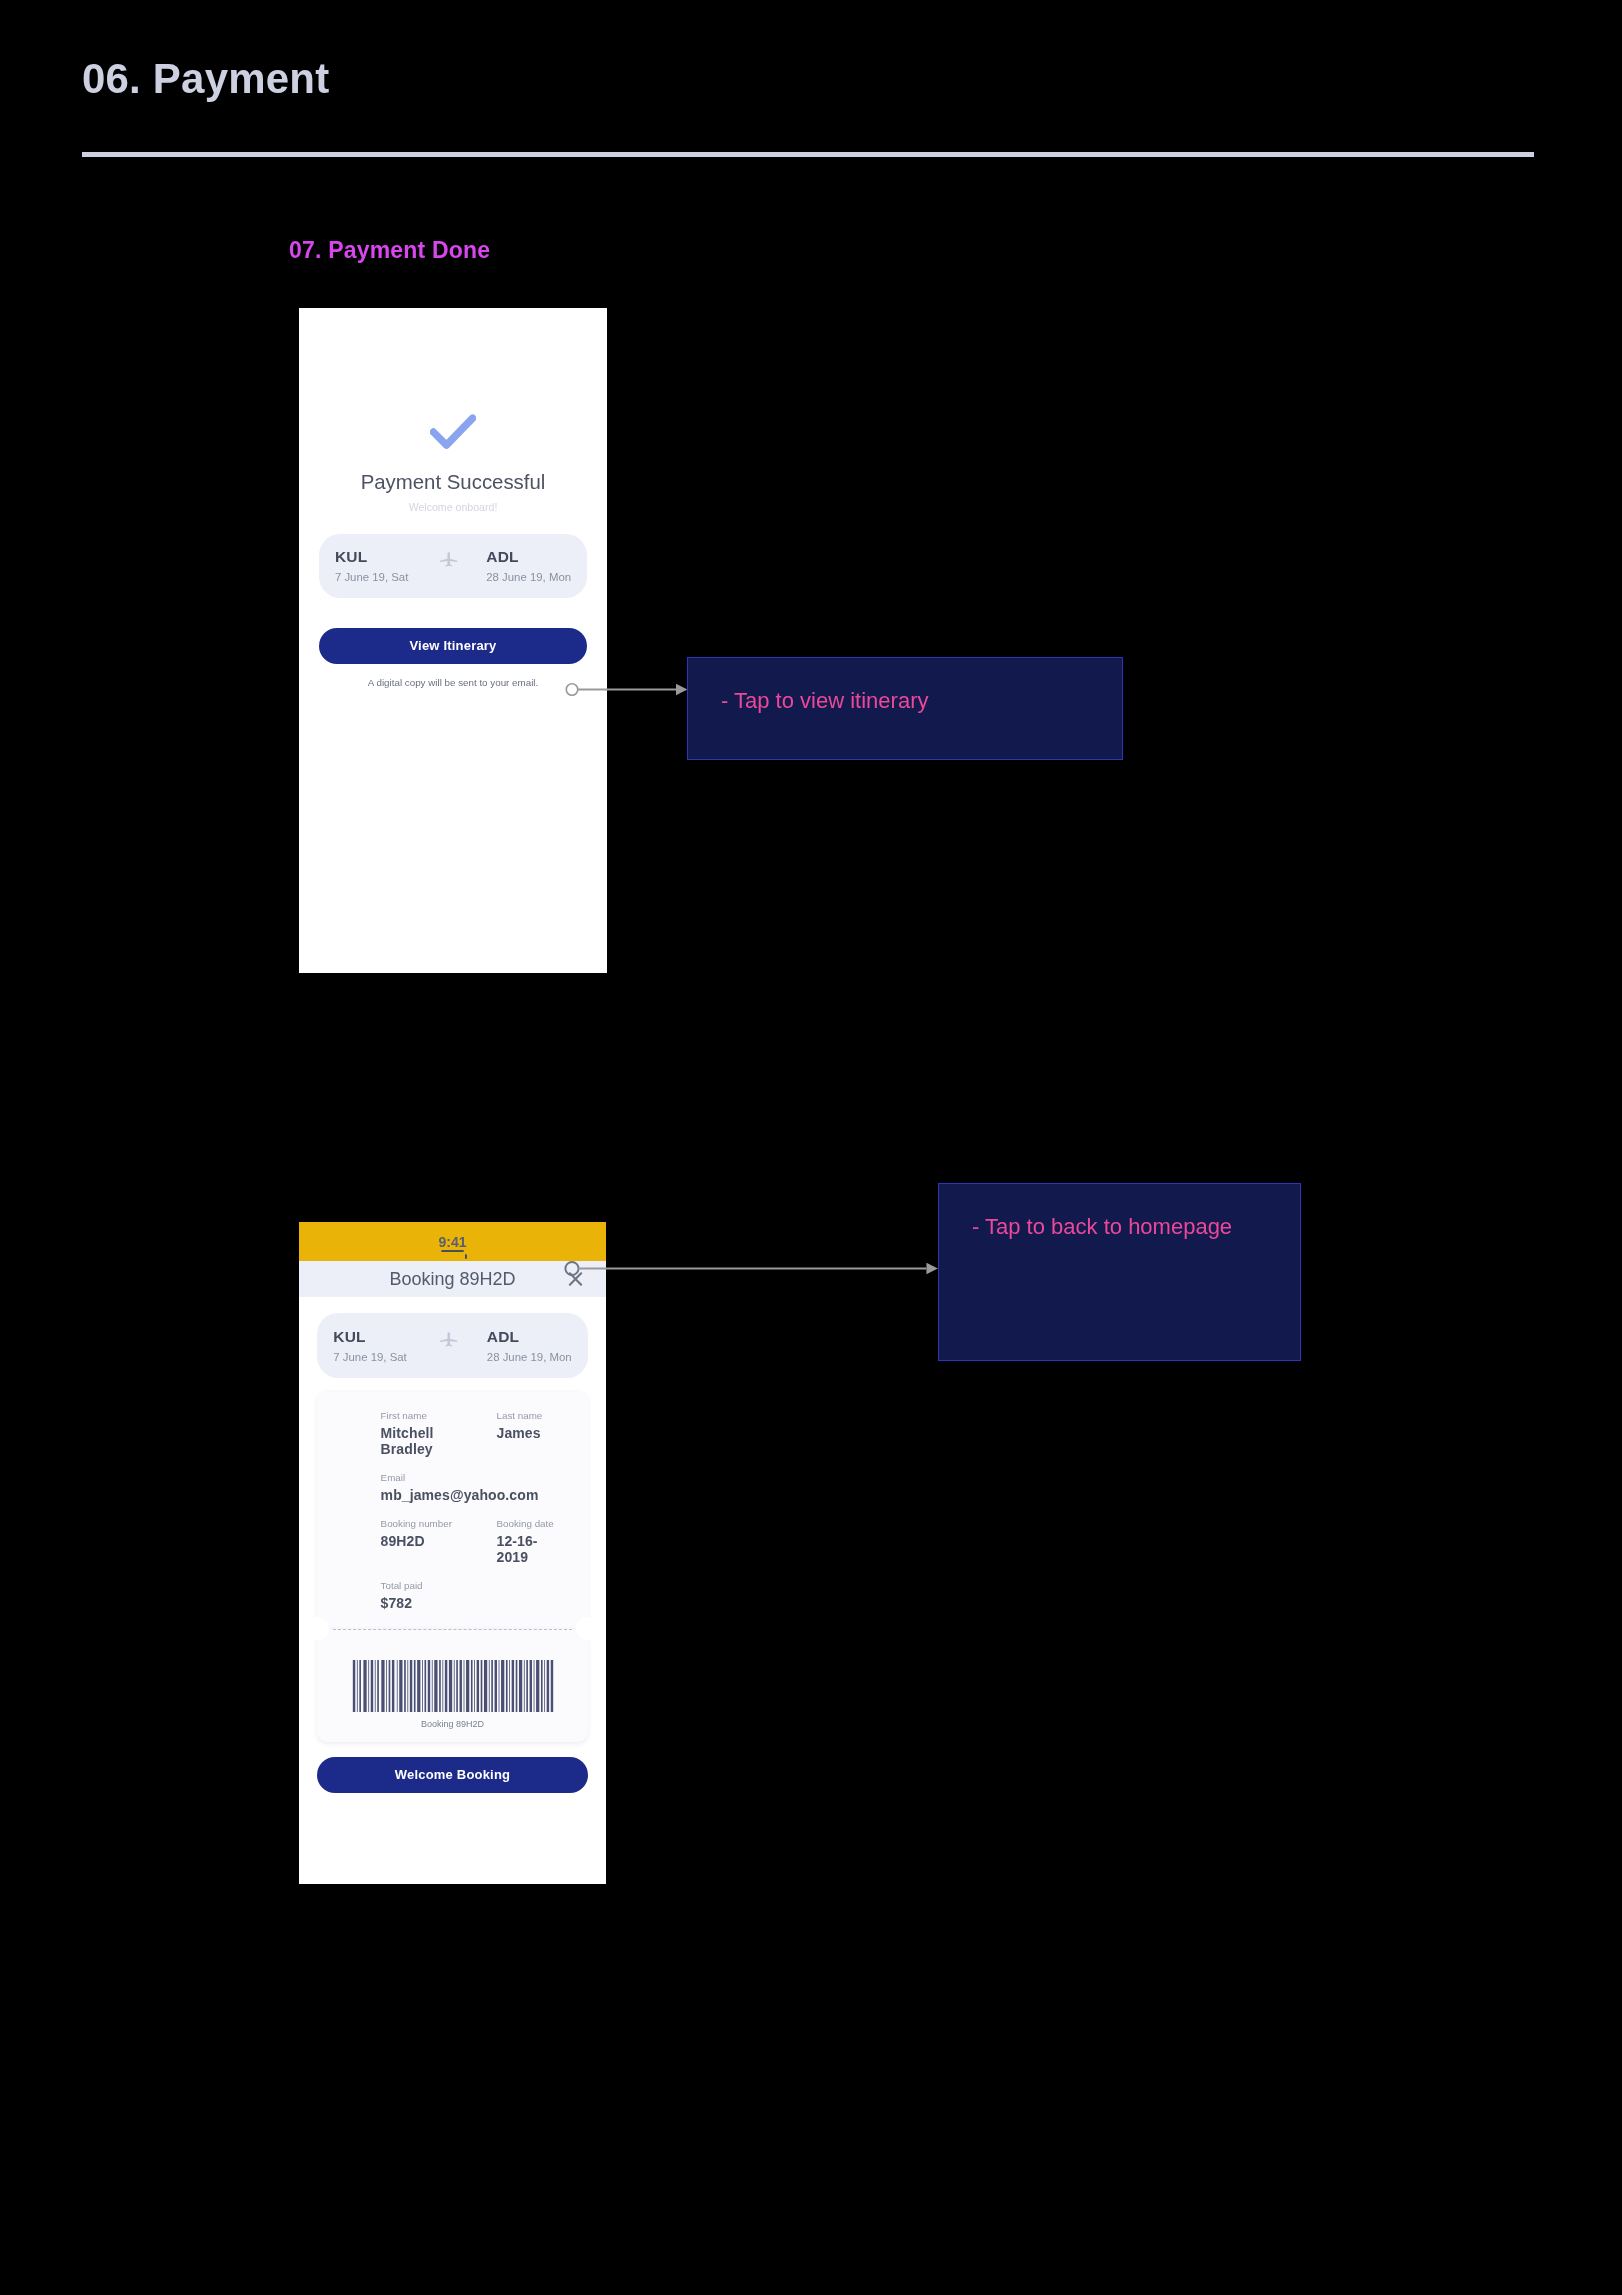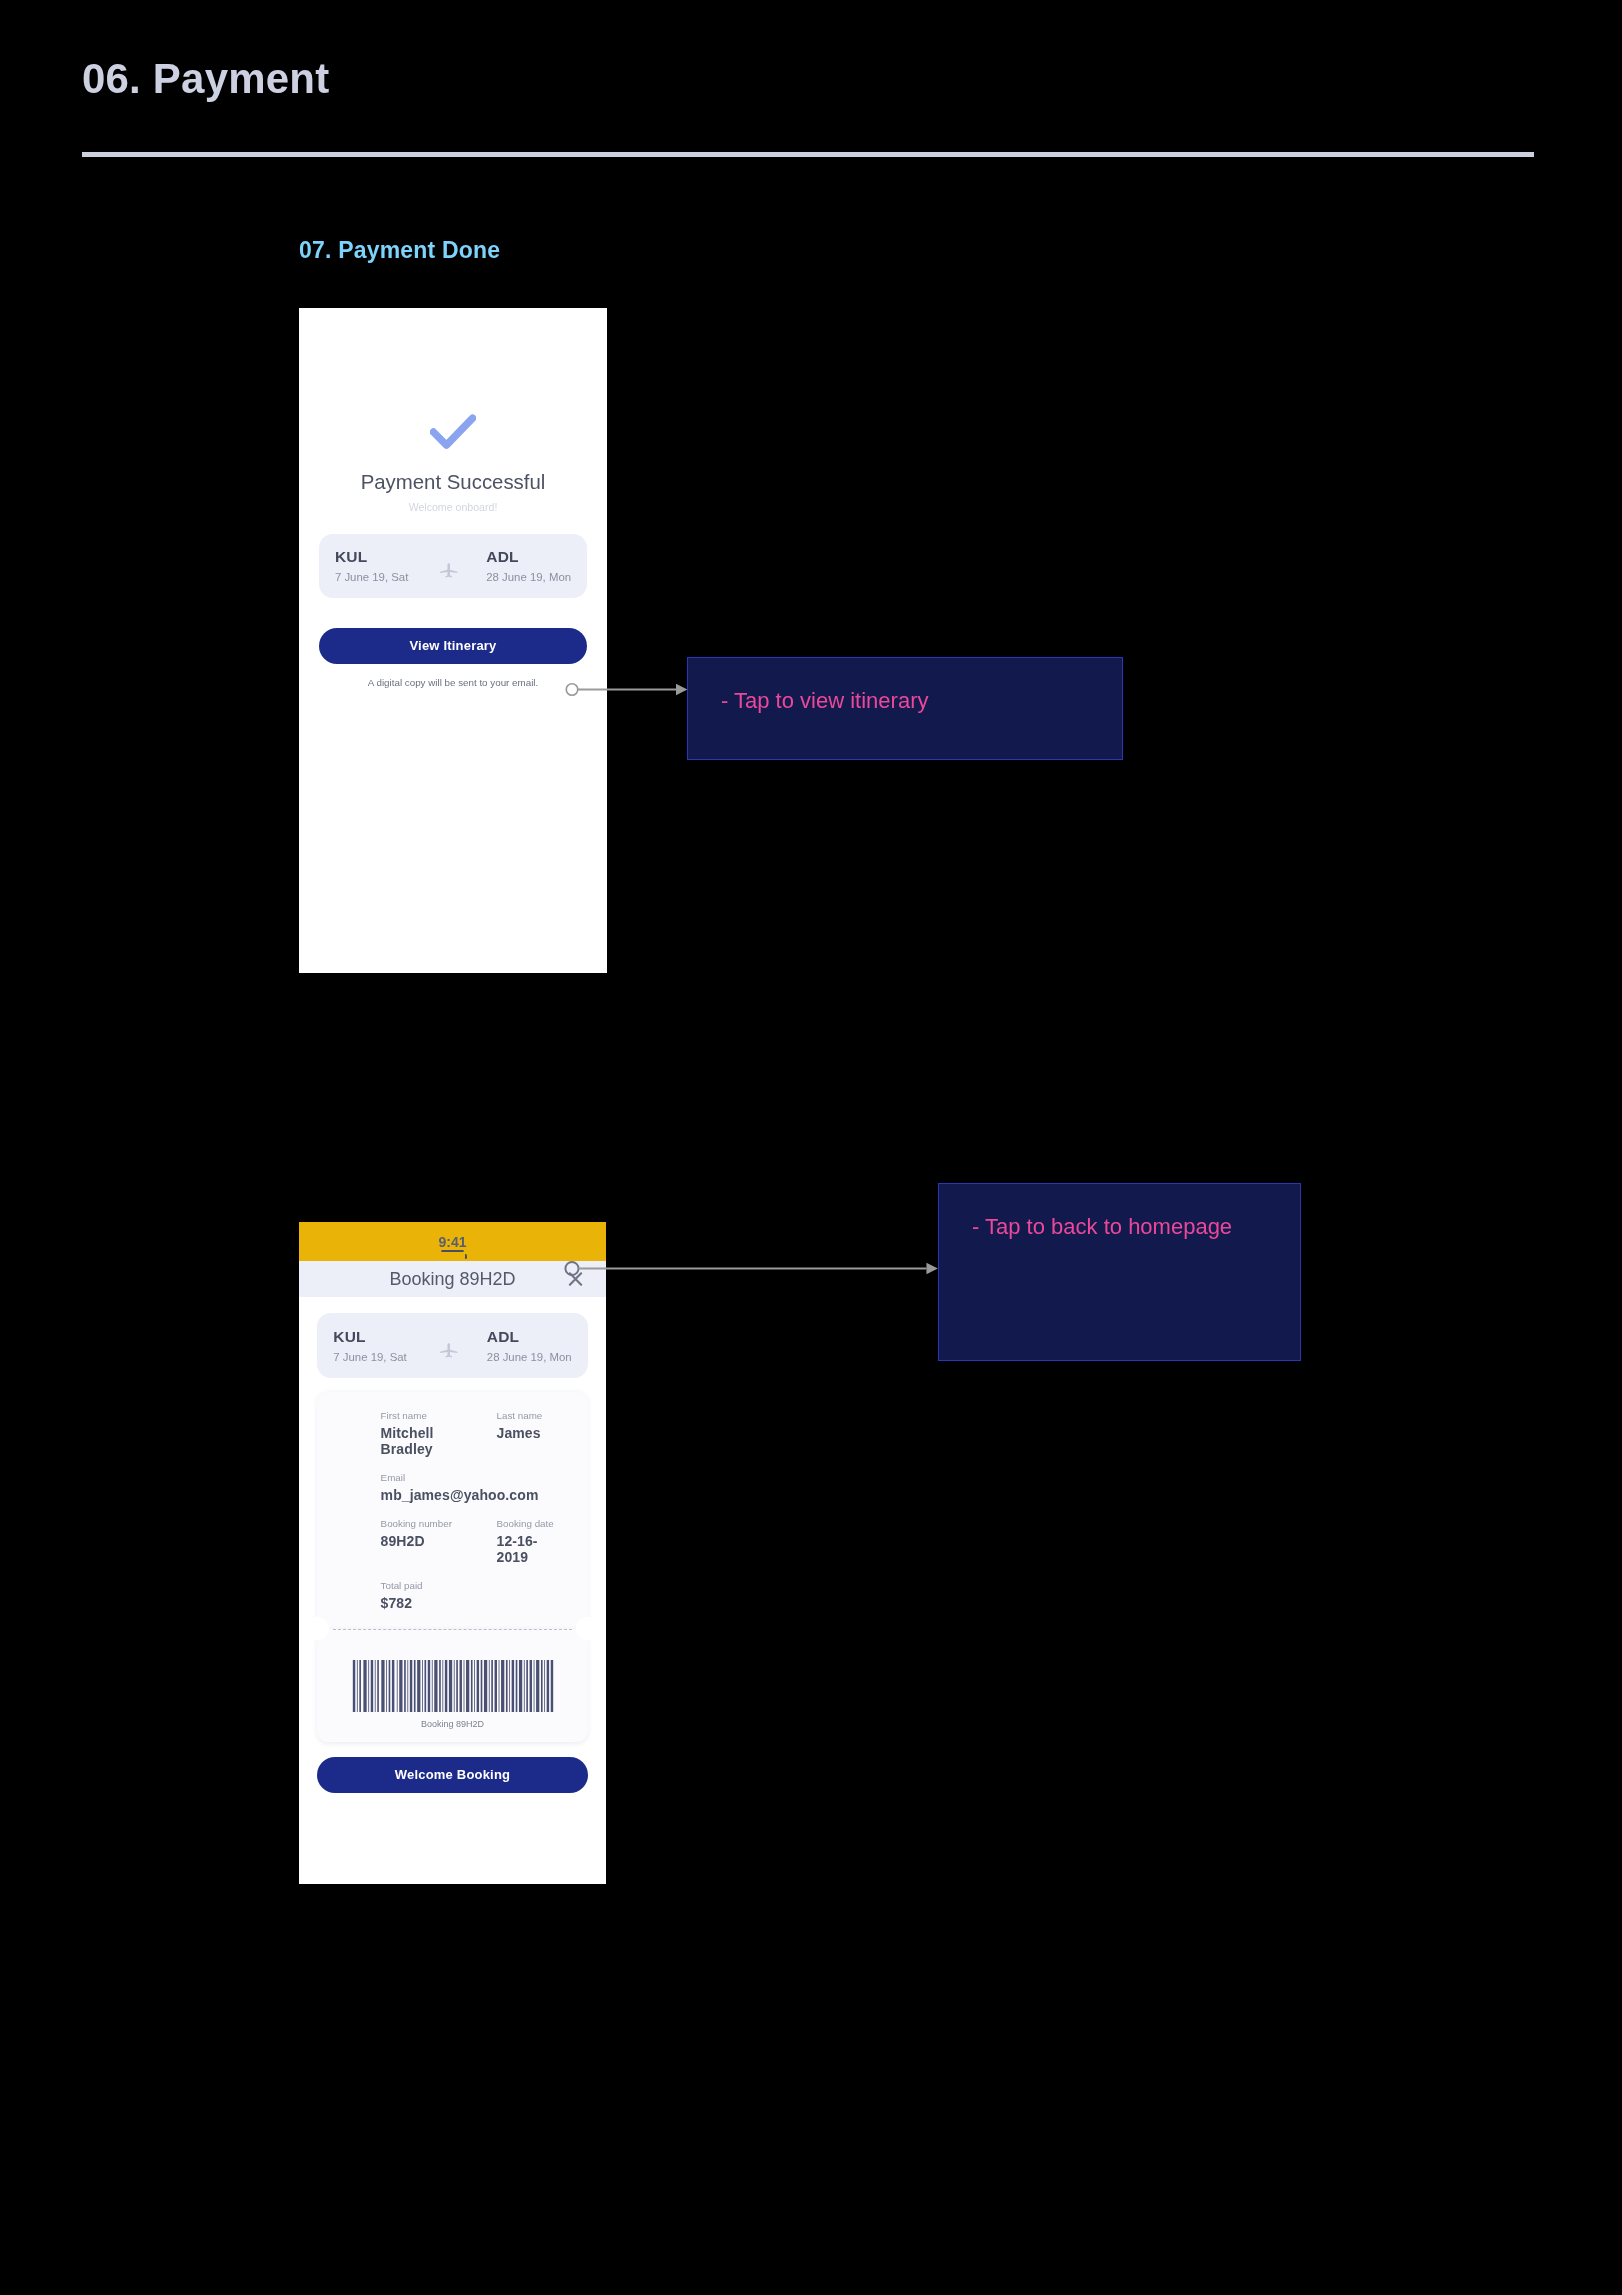--- a/index.html
+++ b/index.html
@@ -30,25 +30,25 @@
     left: 82px;
     top: 152px;
     width: 1452px;
     height: 4.9px;
     background: #ccd0e0;
   }
 
   
   #section-label {
     position: absolute;
-    left: 299px;
+    left: 289px;
     top: 237px;
     font-size: 23px;
     font-weight: 700;
-    color: #7dd3fc;
+    color: #d946ef;
     letter-spacing: 0.2px;
   }
 
   
   .phone {
     position: absolute;
     background: #ffffff;
     overflow: hidden;
   }
   #phone-payment-success {
@@ -146,24 +146,24 @@
     text-align: center;
     font-size: 10.6px;
     font-weight: 400;
     color: #d3d6e0;
   }
 
   
   .flight-card {
     margin-top: 21px;
     background: #eceff8;
-    border-radius: 14px;
+    border-radius: 21px;
     padding: 14.7px 16.3px;
     display: flex;
-    align-items: flex-end;
+    align-items: flex-start;
     justify-content: space-between;
     box-sizing: border-box;
   }
   .flight-col { min-width: 78px; }
   .flight-col.right { text-align: left; }
   .flight-code {
     font-size: 15.5px;
     font-weight: 700;
     color: #444a5b;
     letter-spacing: 0.2px;

